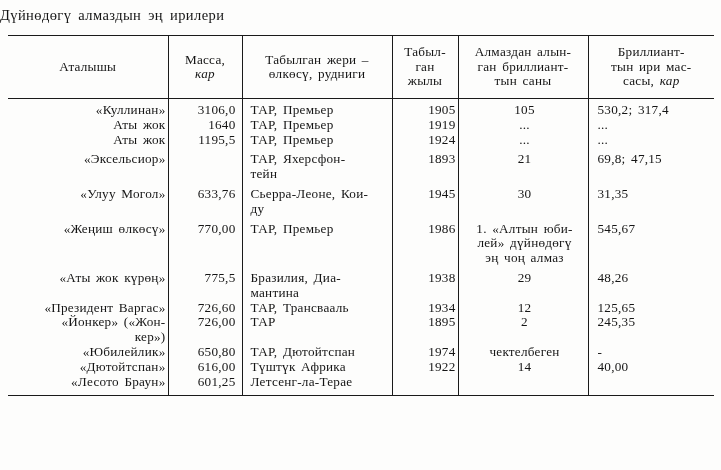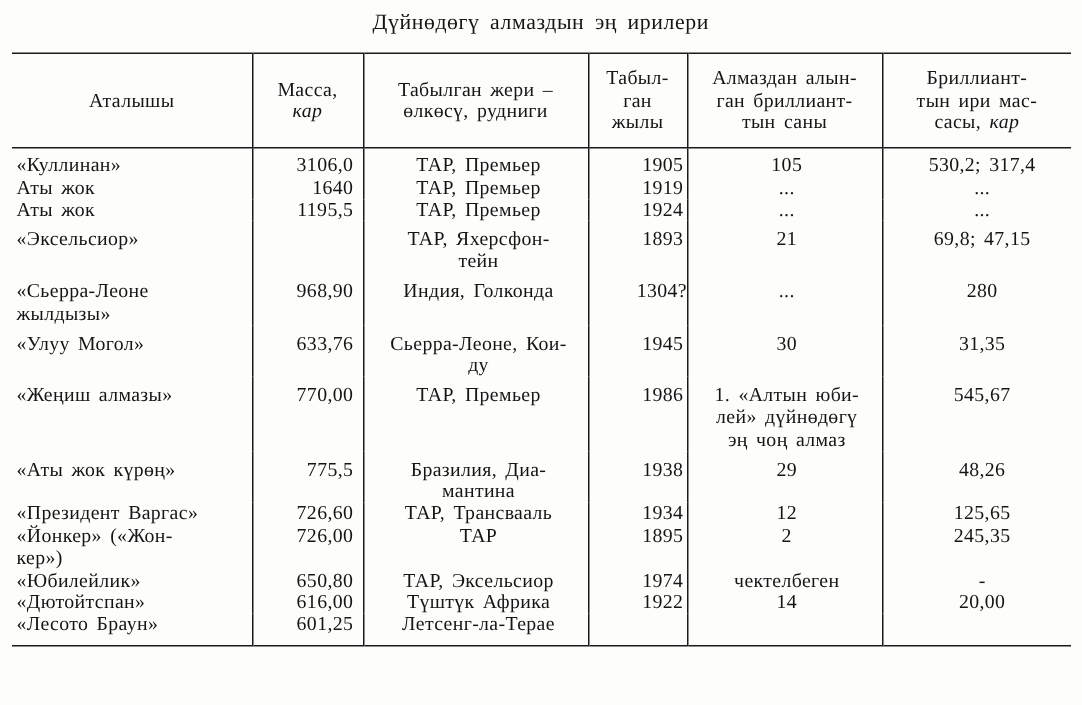--- a/index.html
+++ b/index.html
@@ -5,21 +5,20 @@
   html, body { margin: 0; padding: 0; }
   body {
     width: 721px; height: 470px;
     background: #fdfdfc;
     font-family: "Liberation Serif", "DejaVu Serif", serif;
     color: #151515;
     overflow: hidden;
   }
   .page { padding-top: 7px; }
   .title {
-    text-align: center;
     font-size: 14.5px;
     letter-spacing: 0.4px;
     word-spacing: 3px;
     margin-bottom: 11px;
   }
   table.diamonds {
     border-collapse: collapse;
     table-layout: fixed;
     margin-left: 8px;
     width: 706px;
@@ -49,26 +48,26 @@
   }
   tbody td {
     vertical-align: top;
     line-height: 14.8px;
     padding: 0 2px;
   }
   tbody tr:first-child td { padding-top: 4px; }
   tbody tr.gap td { padding-top: 5px; }
   tbody tr:last-child td { padding-bottom: 6px; }
 
-  tbody td.col-name { text-align: left; padding-left: 3px; }
+  tbody td.col-name { text-align: right; padding-left: 3px; }
   tbody td.col-mass { text-align: right; padding-right: 6px; }
-  tbody td.col-place { text-align: center; padding-left: 8px; padding-right: 4px; }
+  tbody td.col-place { text-align: left; padding-left: 8px; padding-right: 4px; }
   tbody td.col-year { text-align: right; padding-left: 32px; }
   tbody td.col-count { text-align: center; padding-left: 7px; padding-right: 4px; }
-  tbody td.col-brilliant { text-align: center; padding-left: 9px; }
+  tbody td.col-brilliant { text-align: left; padding-left: 9px; }
   i { letter-spacing: 0.3px; }
 </style>
 </head>
 <body>
 
 <div class="page">
   <div class="title">Дүйнөдөгү алмаздын эң ирилери</div>
   <table class="diamonds">
     <colgroup>
       <col class="c-name">
@@ -115,37 +114,29 @@
         </tr>
         <tr class="gap">
           <td class="col-name">«Эксельсиор»</td>
           <td class="col-mass"></td>
           <td class="col-place">ТАР, Яхерсфон-<br>тейн</td>
           <td class="col-year">1893</td>
           <td class="col-count">21</td>
           <td class="col-brilliant">69,8; 47,15</td>
         </tr>
         <tr class="gap">
-          <td class="col-name">«Сьерра-Леоне<br>жылдызы»</td>
-          <td class="col-mass">968,90</td>
-          <td class="col-place">Индия, Голконда</td>
-          <td class="col-year">1304?</td>
-          <td class="col-count">...</td>
-          <td class="col-brilliant">280</td>
-        </tr>
-        <tr class="gap">
           <td class="col-name">«Улуу Могол»</td>
           <td class="col-mass">633,76</td>
           <td class="col-place">Сьерра-Леоне, Кои-<br>ду</td>
           <td class="col-year">1945</td>
           <td class="col-count">30</td>
           <td class="col-brilliant">31,35</td>
         </tr>
         <tr class="gap">
-          <td class="col-name">«Жеңиш алмазы»</td>
+          <td class="col-name">«Жеңиш өлкөсү»</td>
           <td class="col-mass">770,00</td>
           <td class="col-place">ТАР, Премьер</td>
           <td class="col-year">1986</td>
           <td class="col-count">1. «Алтын юби-<br>лей» дүйнөдөгү<br>эң чоң алмаз</td>
           <td class="col-brilliant">545,67</td>
         </tr>
         <tr class="gap">
           <td class="col-name">«Аты жок күрөң»</td>
           <td class="col-mass">775,5</td>
           <td class="col-place">Бразилия, Диа-<br>мантина</td>
@@ -165,32 +156,32 @@
           <td class="col-name">«Йонкер» («Жон-<br>кер»)</td>
           <td class="col-mass">726,00</td>
           <td class="col-place">ТАР</td>
           <td class="col-year">1895</td>
           <td class="col-count">2</td>
           <td class="col-brilliant">245,35</td>
         </tr>
         <tr>
           <td class="col-name">«Юбилейлик»</td>
           <td class="col-mass">650,80</td>
-          <td class="col-place">ТАР, Эксельсиор</td>
+          <td class="col-place">ТАР, Дютойтспан</td>
           <td class="col-year">1974</td>
           <td class="col-count">чектелбеген</td>
           <td class="col-brilliant">-</td>
         </tr>
         <tr>
           <td class="col-name">«Дютойтспан»</td>
           <td class="col-mass">616,00</td>
           <td class="col-place">Түштүк Африка</td>
           <td class="col-year">1922</td>
           <td class="col-count">14</td>
-          <td class="col-brilliant">20,00</td>
+          <td class="col-brilliant">40,00</td>
         </tr>
         <tr>
           <td class="col-name">«Лесото Браун»</td>
           <td class="col-mass">601,25</td>
           <td class="col-place">Летсенг-ла-Терае</td>
           <td class="col-year"></td>
           <td class="col-count"></td>
           <td class="col-brilliant"></td>
         </tr>
       </tbody>

